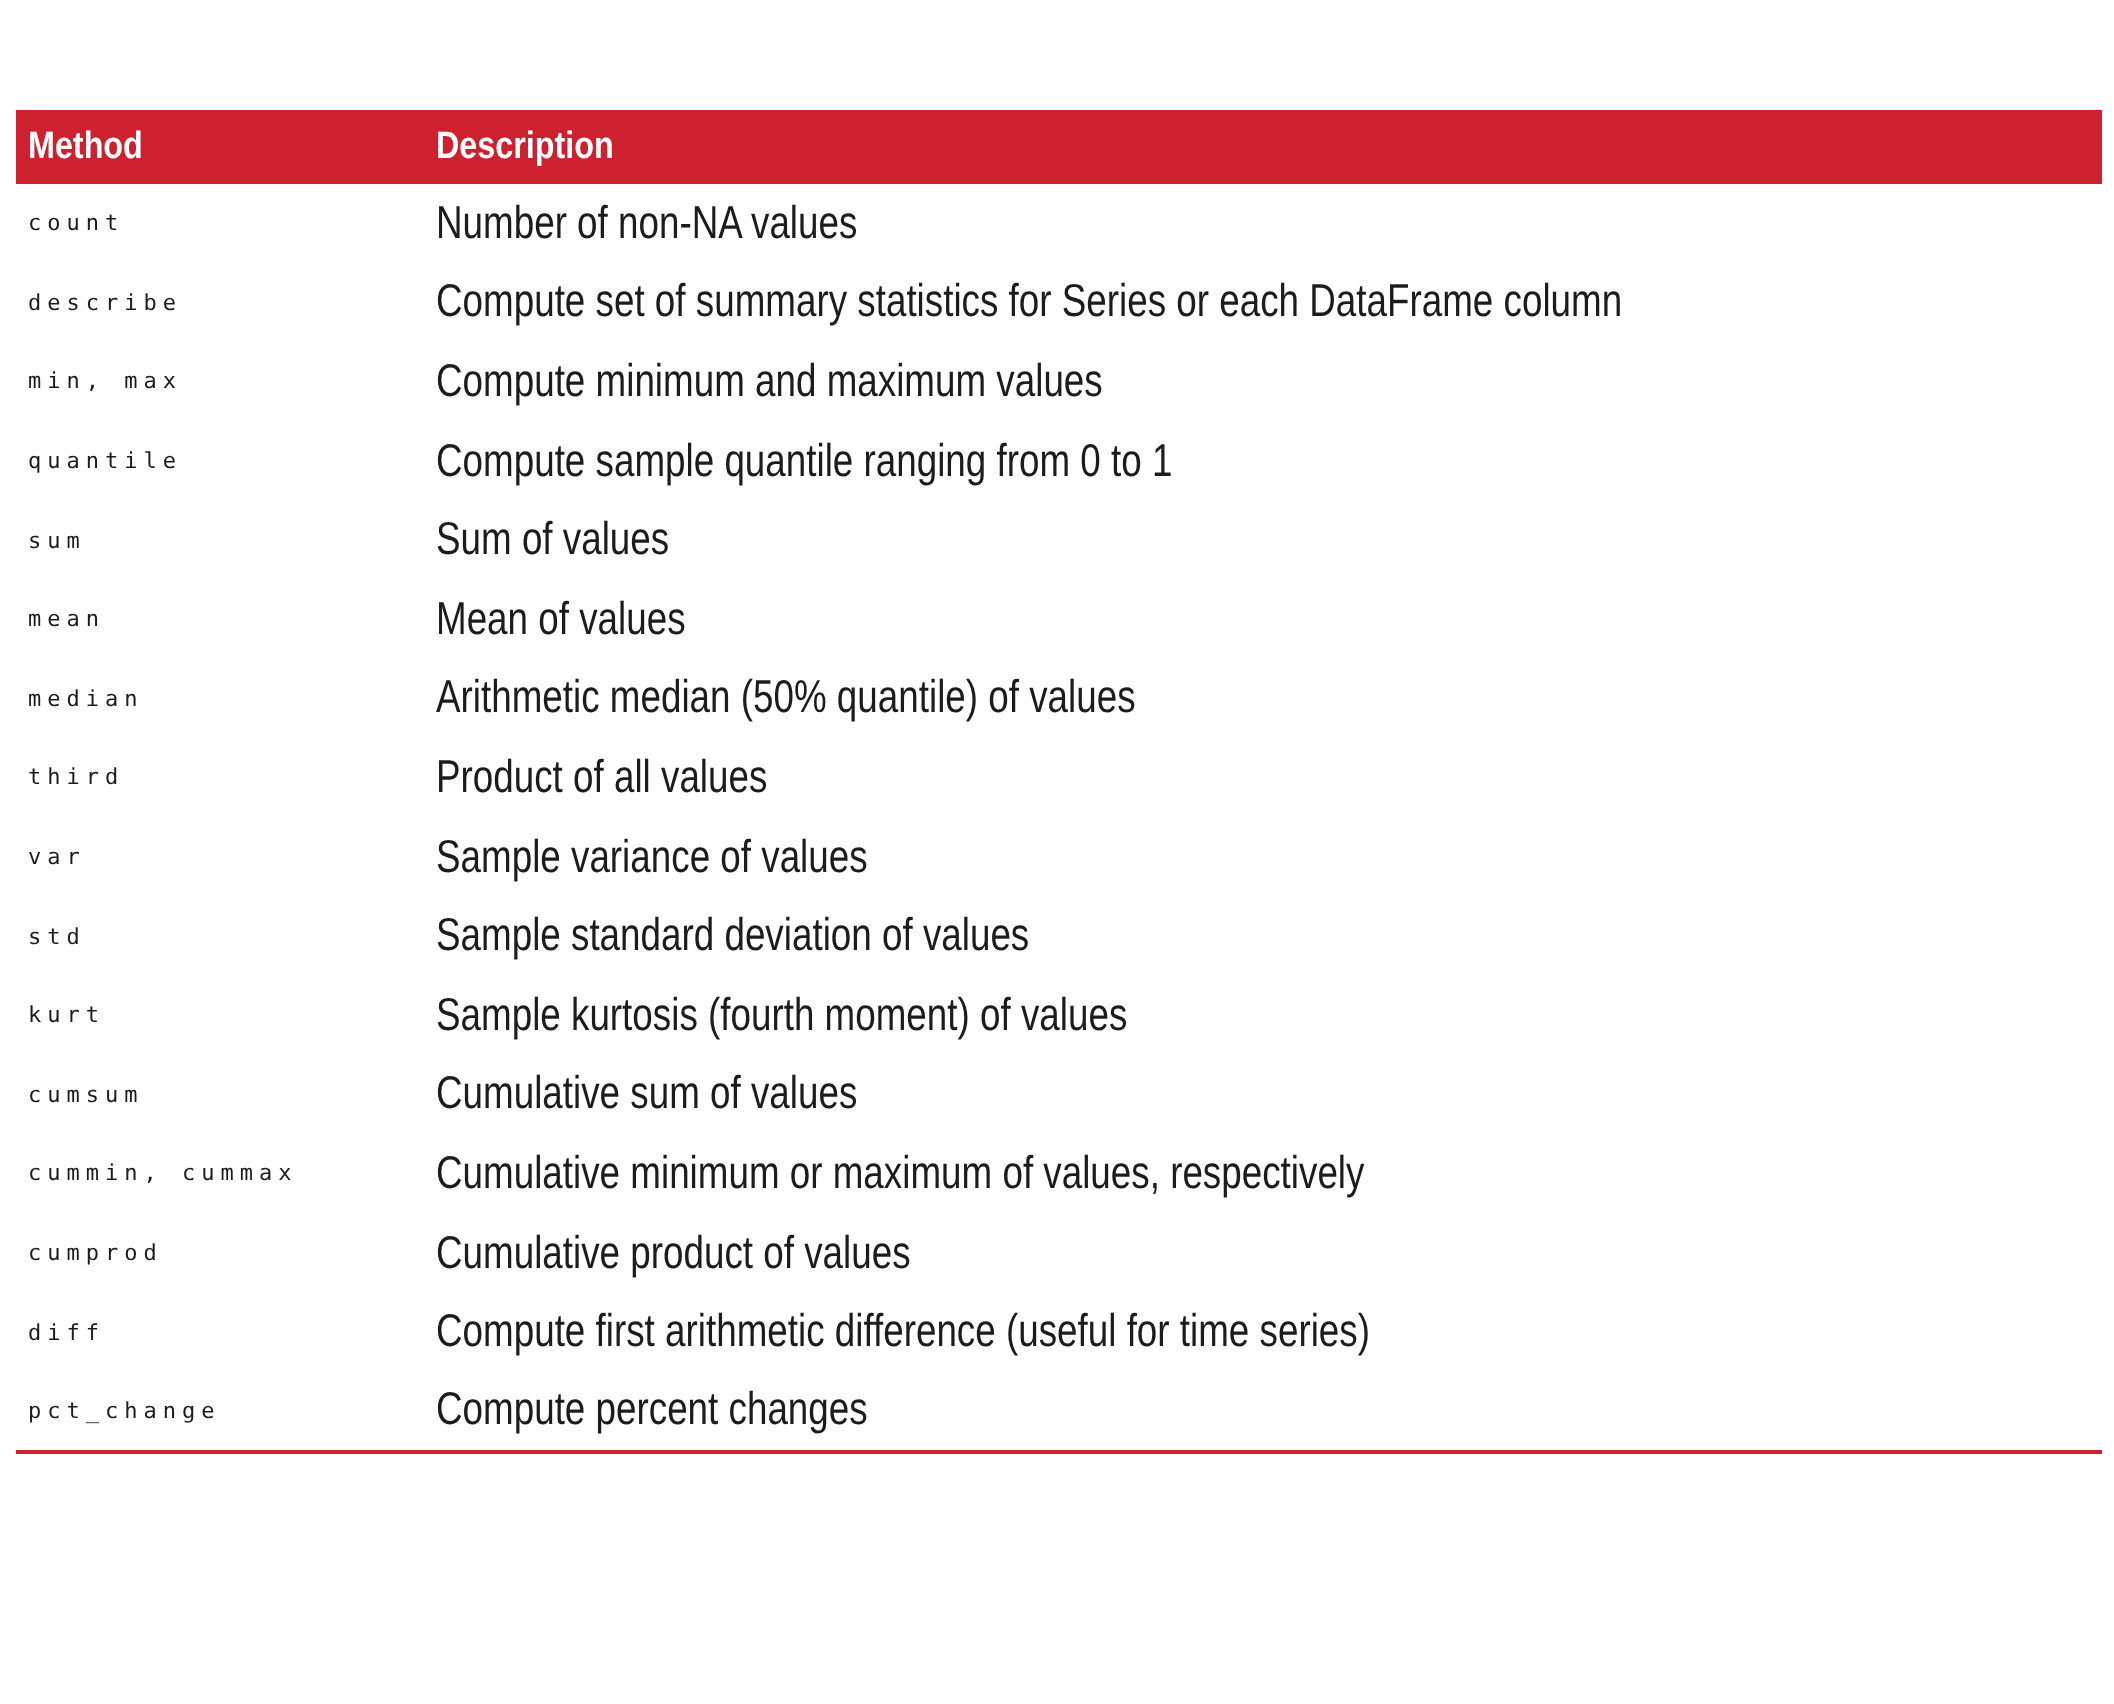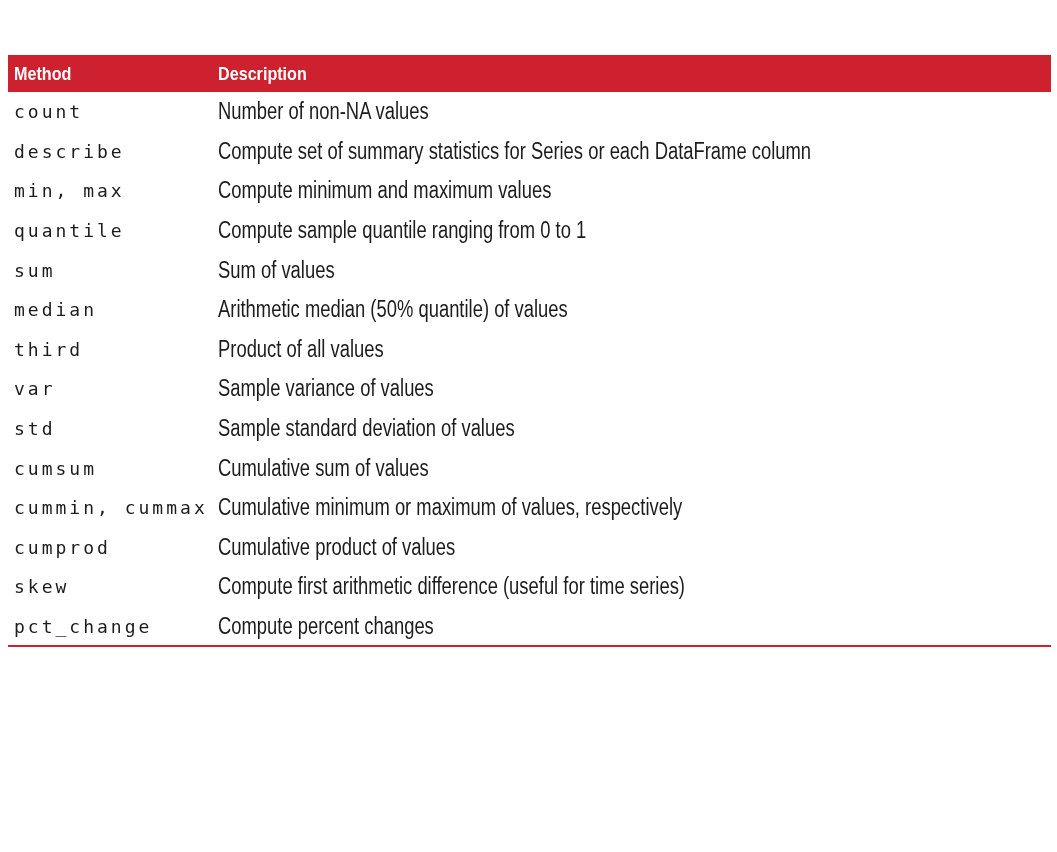--- a/index.html
+++ b/index.html
@@ -45,21 +45,21 @@
   }
   thead th.method-head { padding-left: 6px; }
   tbody td {
     height: 39.6px;
     padding: 0;
     vertical-align: middle;
     color: var(--body-text);
   }
   td.method {
     font-family: "DejaVu Sans Mono", monospace;
-    font-size: 18px;
+    font-size: 11px;
     letter-spacing: 3px;
     padding-left: 6px;
     white-space: nowrap;
     overflow: visible;
   }
   .cond {
     display: inline-block;
     transform: scaleX(0.80);
     transform-origin: 0 50%;
     white-space: nowrap;
@@ -121,20 +121,26 @@
     </td>
   </tr>
 
   <tr>
     <td class="method">sum</td>
     <td class="desc">
       <span class="cond desc-text">Sum of values</span>
     </td>
   </tr>
 
+  <tr>
+    <td class="method">mean</td>
+    <td class="desc">
+      <span class="cond desc-text">Mean of values</span>
+    </td>
+  </tr>
 
   <tr>
     <td class="method">median</td>
     <td class="desc">
       <span class="cond desc-text">Arithmetic median (50% quantile) of values</span>
     </td>
   </tr>
 
 
   <tr>
@@ -152,20 +158,26 @@
   </tr>
 
   <tr>
     <td class="method">std</td>
     <td class="desc">
       <span class="cond desc-text">Sample standard deviation of values</span>
     </td>
   </tr>
 
 
+  <tr>
+    <td class="method">kurt</td>
+    <td class="desc">
+      <span class="cond desc-text">Sample kurtosis (fourth moment) of values</span>
+    </td>
+  </tr>
 
   <tr>
     <td class="method">cumsum</td>
     <td class="desc">
       <span class="cond desc-text">Cumulative sum of values</span>
     </td>
   </tr>
 
   <tr>
     <td class="method">cummin, cummax</td>
@@ -175,21 +187,21 @@
   </tr>
 
   <tr>
     <td class="method">cumprod</td>
     <td class="desc">
       <span class="cond desc-text">Cumulative product of values</span>
     </td>
   </tr>
 
   <tr>
-    <td class="method">skew</td>
+    <td class="method">diff</td>
     <td class="desc">
       <span class="cond desc-text">Compute first arithmetic difference (useful for time series)</span>
     </td>
   </tr>
 
   <tr>
     <td class="method">pct_change</td>
     <td class="desc">
       <span class="cond desc-text">Compute percent changes</span>
     </td>

